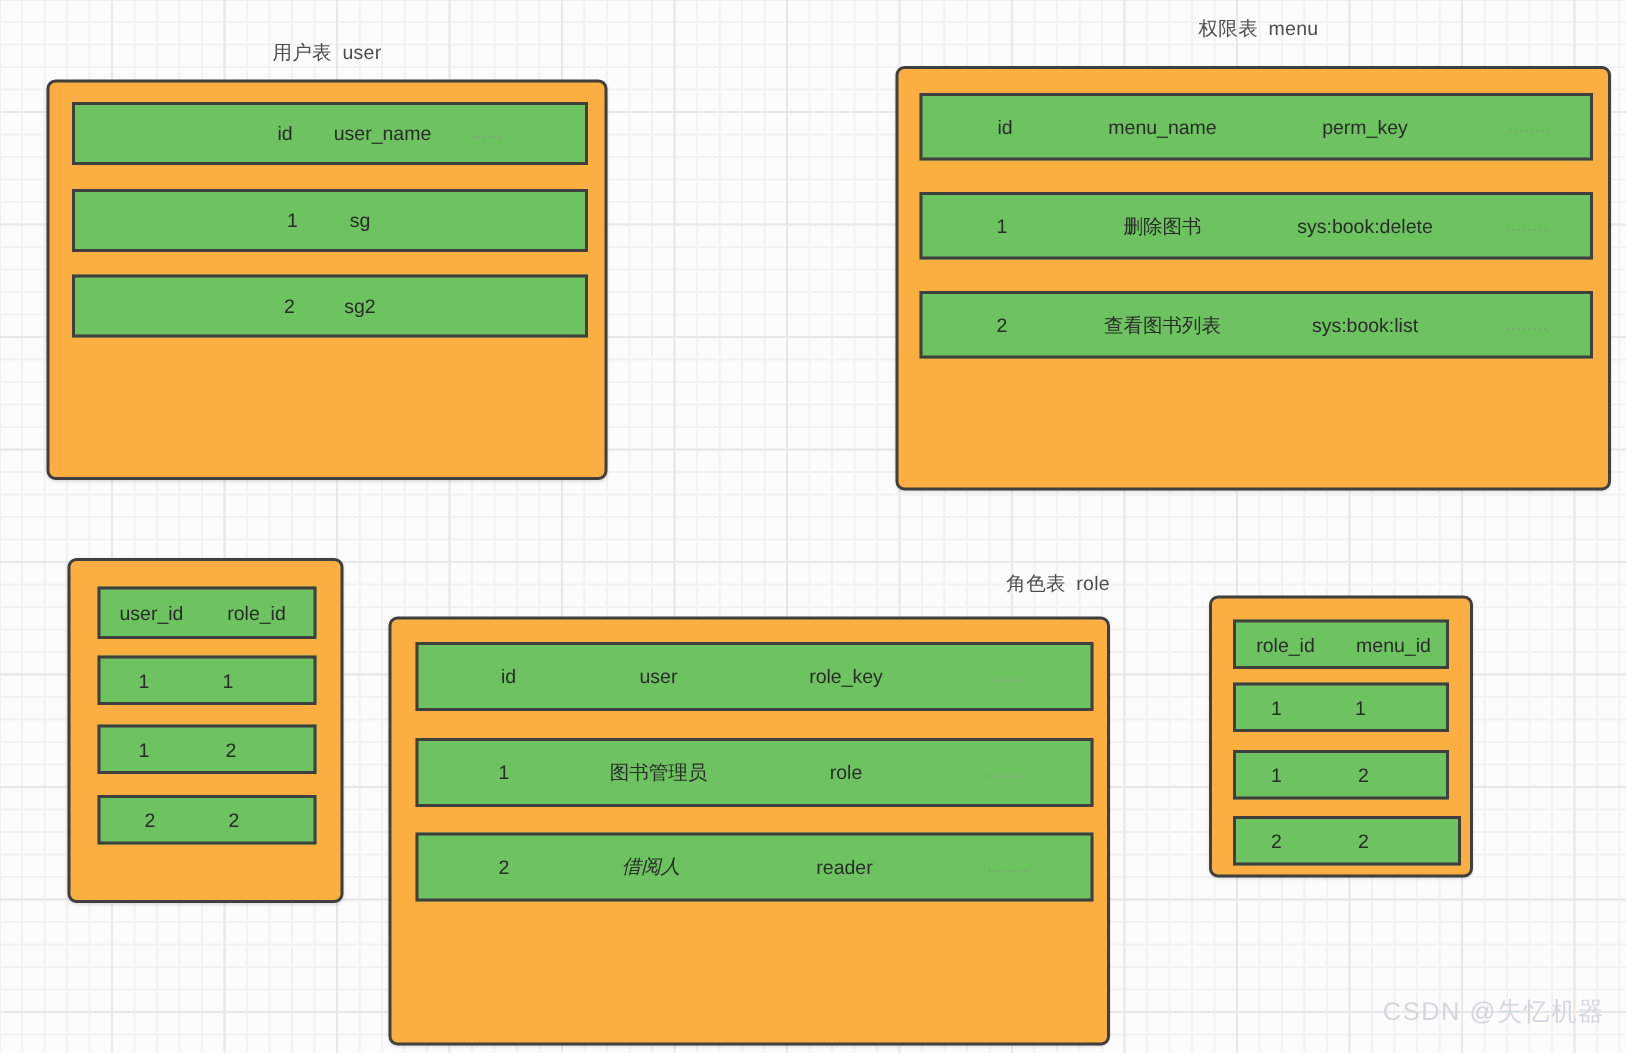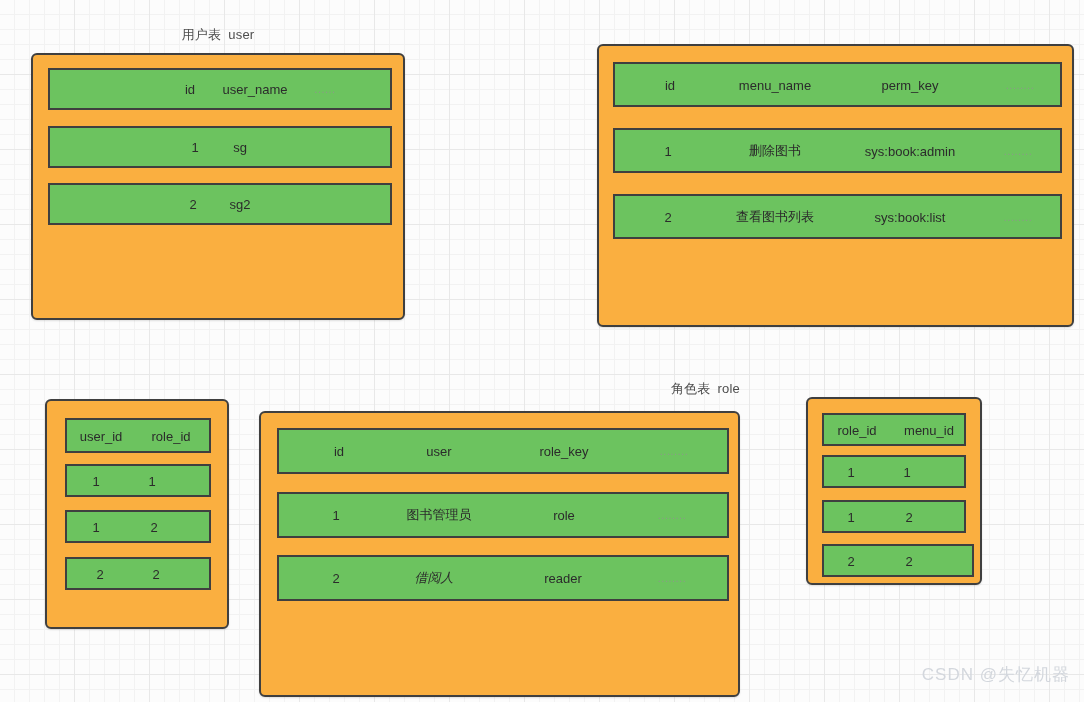--- a/index.html
+++ b/index.html
@@ -98,41 +98,42 @@
       </div>
       <div class="row" style="left: 15px; top: 71px; width: 344px; height: 42px;">
         <span class="cell" style="left: 130px; width: 30px;">1</span>
         <span class="cell" style="left: 170px; width: 40px;">sg</span>
       </div>
       <div class="row" style="left: 15px; top: 128px; width: 344px; height: 42px;">
         <span class="cell" style="left: 128px; width: 30px;">2</span>
         <span class="cell" style="left: 168px; width: 44px;">sg2</span>
       </div>
     </div>
+    <div class="tbl-title one-line" style="left: 597px; top: 10px; width: 477px;"><span class="en" style="margin-right: 7px;">权限表</span><span class="cn">menu</span></div>
     <div class="tbl-box" style="left: 597px; top: 44px; width: 477px; height: 283px;">
       <div class="row" style="left: 14px; top: 16px; width: 449px; height: 45px;">
         <span class="cell" style="left: 35px; width: 40px;">id</span>
         <span class="cell" style="left: 105px; width: 110px;">menu_name</span>
         <span class="cell" style="left: 245px; width: 100px;">perm_key</span>
         <span class="cell dots" style="left: 375px; width: 60px;">........</span>
       </div>
       <div class="row" style="left: 14px; top: 82px; width: 449px; height: 45px;">
         <span class="cell" style="left: 38px; width: 30px;">1</span>
         <span class="cell" style="left: 110px; width: 100px;">删除图书</span>
-        <span class="cell" style="left: 230px; width: 130px;">sys:book:admin</span>
+        <span class="cell" style="left: 230px; width: 130px;">sys:book:delete</span>
         <span class="cell dots" style="left: 373px; width: 60px;">........</span>
       </div>
       <div class="row" style="left: 14px; top: 148px; width: 449px; height: 45px;">
         <span class="cell" style="left: 38px; width: 30px;">2</span>
         <span class="cell" style="left: 100px; width: 120px;">查看图书列表</span>
         <span class="cell" style="left: 240px; width: 110px;">sys:book:list</span>
         <span class="cell dots" style="left: 373px; width: 60px;">........</span>
       </div>
     </div>
-    <div class="tbl-box" style="left: 45px; top: 372px; width: 184px; height: 230px; margin-top: 27px;">
+    <div class="tbl-box" style="left: 45px; top: 372px; width: 184px; height: 230px;">
       <div class="row" style="left: 18px; top: 17px; width: 146px; height: 35px;">
         <span class="cell" style="left: 2px; width: 64px;">user_id</span>
         <span class="cell" style="left: 72px; width: 64px;">role_id</span>
       </div>
       <div class="row" style="left: 18px; top: 63px; width: 146px; height: 33px;">
         <span class="cell" style="left: 14px; width: 30px;">1</span>
         <span class="cell" style="left: 70px; width: 30px;">1</span>
       </div>
       <div class="row" style="left: 18px; top: 109px; width: 146px; height: 33px;">
         <span class="cell" style="left: 14px; width: 30px;">1</span>

